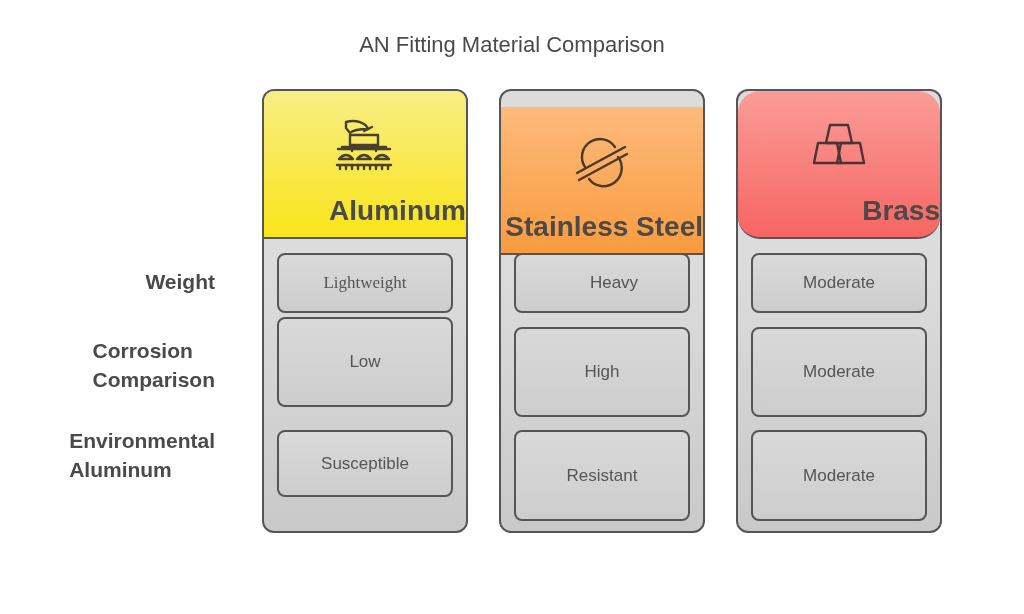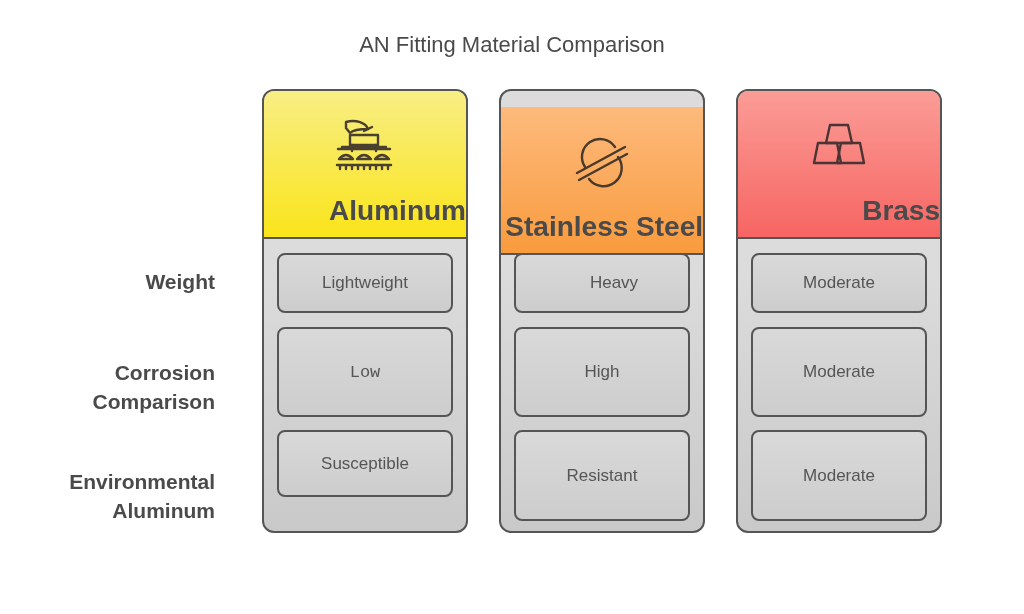--- a/index.html
+++ b/index.html
@@ -5,21 +5,21 @@
   html, body { margin:0; padding:0; }
   body {
     width:1024px; height:614px; background:#ffffff; position:relative; overflow:hidden;
     font-family:"Liberation Sans", "DejaVu Sans", sans-serif; color:#444;
   }
   .title {
     position:absolute; left:0; width:1204px; top:32px; text-align:center;
     font-size:22px; color:#4a4a4a; left:-90px;
   }
   .row-label {
-    position:absolute; right:809px; text-align:right; font-weight:bold;
+    position:absolute; right:809px; font-weight:bold;
     font-size:21px; color:#4a4a4a; line-height:29px;
   }
   .col {
     position:absolute; top:89px; width:206px; height:444px;
     border:2px solid #555; border-radius:12px; overflow:hidden;
     background:linear-gradient(180deg,#dcdcdc 40%,#c9c9c9 100%);
     box-sizing:border-box;
   }
   .col-head {
     position:absolute; left:0; top:0; width:100%; height:148px;
@@ -39,63 +39,63 @@
   }
 </style>
 </head>
 <body>
 
 <div class="title">AN Fitting Material Comparison</div>
 
 <div class="row-label" style="top:267px;">
   <div>Weight</div>
 </div>
-<div class="row-label" style="top:358px;margin-left:12px;">
+<div class="row-label" style="top:336px;margin-left:12px;">
   <div>Corrosion</div>
   <div>Comparison</div>
 </div>
-<div class="row-label" style="top:467px;">
+<div class="row-label" style="top:426px;">
   <div>Environmental</div>
   <div>Aluminum</div>
 </div>
 
 <div class="col" style="left:262px;">
   <div class="col-head" style="background:linear-gradient(180deg,#f8ee84,#fae41a);">
     <svg class="icon" viewBox="0 0 66 60" fill="none" stroke="#4a4030" stroke-width="2.4" stroke-linecap="round" stroke-linejoin="round">
       <path d="M14 5 C24 2 34 6 36 12 C30 12 22 12 18 16 L14 11 Z"></path>
       <path d="M18 18 H46 V28 H18 Z"></path>
       <path d="M32 14 L40 10"></path>
       <path d="M6 32 H58 M10 30 H54"></path>
       <path d="M20 28 V34 M44 28 V34"></path>
       <path d="M7 42 Q14 34 21 42 Z M25 42 Q32 34 39 42 Z M43 42 Q50 34 57 42 Z"></path>
       <path d="M5 48 H59 M8 48 V52 M14 48 V52 M20 48 V52 M26 48 V52 M32 48 V52 M38 48 V52 M44 48 V52 M50 48 V52 M56 48 V52"></path>
     </svg>
     <div class="name">Aluminum</div>
   </div>
-  <div class="cell" style="top:162px;height:60px;">Lightweight</div>
-  <div class="cell" style="top:236px;height:90px;font-family:Liberation Mono, monospace;">Low</div>
+  <div class="cell" style="top:162px;height:60px;font-family:Liberation Serif, serif;">Lightweight</div>
+  <div class="cell" style="top:226px;height:90px;">Low</div>
   <div class="cell" style="top:339px;height:67px;">Susceptible</div>
 </div>
 
 <div class="col" style="left:499px;">
   <div class="col-head" style="background:linear-gradient(180deg,#fdba7c,#f99b3e);margin-top:16px;">
     <svg class="icon" viewBox="0 0 66 60" fill="none" stroke="#4a3a2c" stroke-width="2.4" stroke-linecap="round">
       <path d="M16 34 A18 18 0 0 1 46 14"></path>
       <path d="M49 24 A18 18 0 0 1 20 46"></path>
       <path d="M8 40 L56 14 M10 47 L58 21"></path>
     </svg>
     <div class="name">Stainless Steel</div>
   </div>
   <div class="cell" style="top:162px;height:60px;padding-left:24px;">Heavy</div>
   <div class="cell" style="top:339px;height:91px;">Resistant</div>
   <div class="cell" style="top:236px;height:90px;">High</div>
 </div>
 
 <div class="col" style="left:736px;">
-  <div class="col-head" style="background:linear-gradient(180deg,#fb9c96,#f66563);">
+  <div class="col-head" style="background:linear-gradient(180deg,#fb9c96,#f66563);border-radius:22px;">
     <svg class="icon" viewBox="0 0 66 60" fill="none" stroke="#4a3434" stroke-width="2.4" stroke-linejoin="round">
       <path d="M24 8 H42 L46 26 H20 Z"></path>
       <path d="M12 26 H31 L35 46 H8 Z"></path>
       <path d="M35 26 H54 L58 46 H31 Z"></path>
     </svg>
     <div class="name">Brass</div>
   </div>
   <div class="cell" style="top:162px;height:60px;">Moderate</div>
   <div class="cell" style="top:236px;height:90px;">Moderate</div>
   <div class="cell" style="top:339px;height:91px;">Moderate</div>

